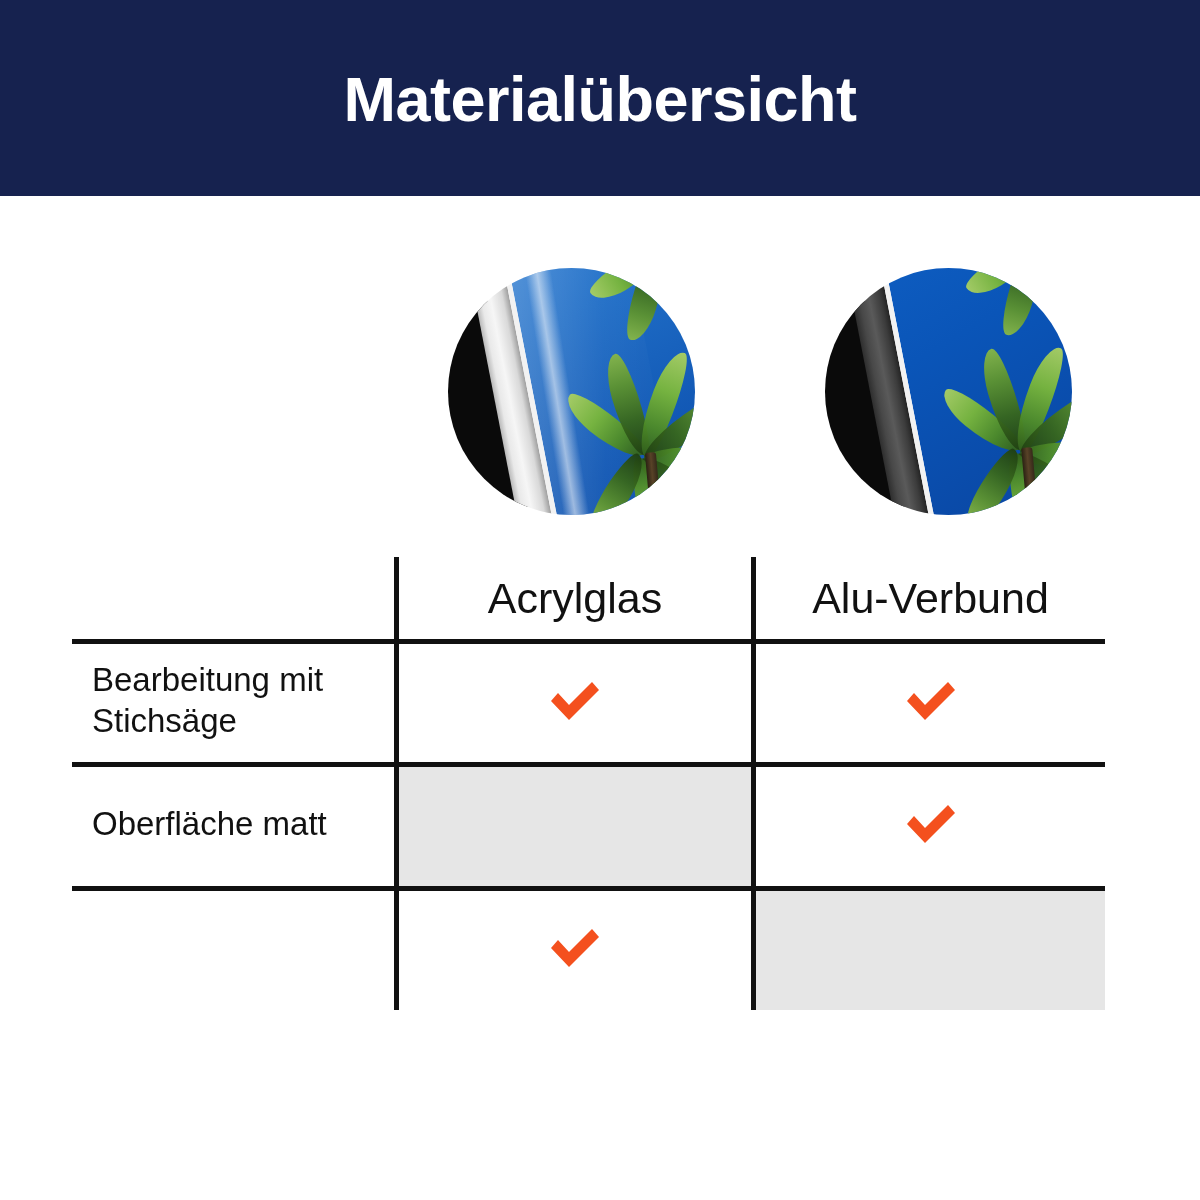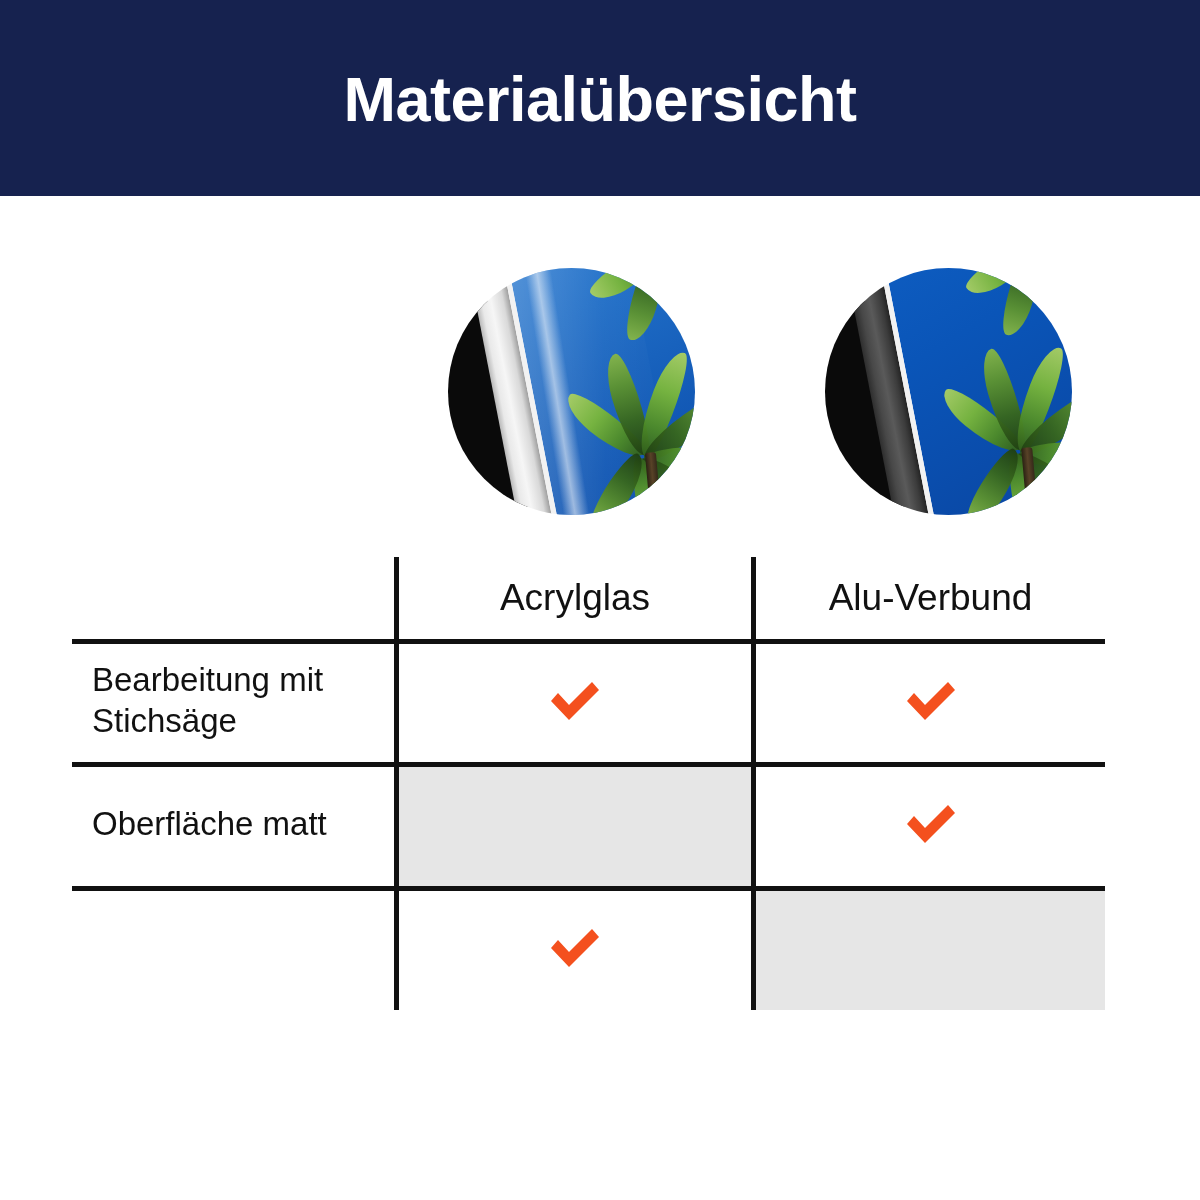--- a/index.html
+++ b/index.html
@@ -206,21 +206,21 @@
     height: 119px;
   }
 
   .col-header {
     position: absolute;
     top: 0;
     height: 82px;
     display: flex;
     align-items: center;
     justify-content: center;
-    font-size: 37px;
+    font-size: 43px;
     color: #111111;
   }
   #col-header-acrylglas { left: 327px; width: 352px; }
   #col-header-aluverbund { left: 684px; width: 349px; text-align: center; }
 
   .row-label {
     position: absolute;
     left: 20px;
     width: 300px;
     font-size: 33px;

